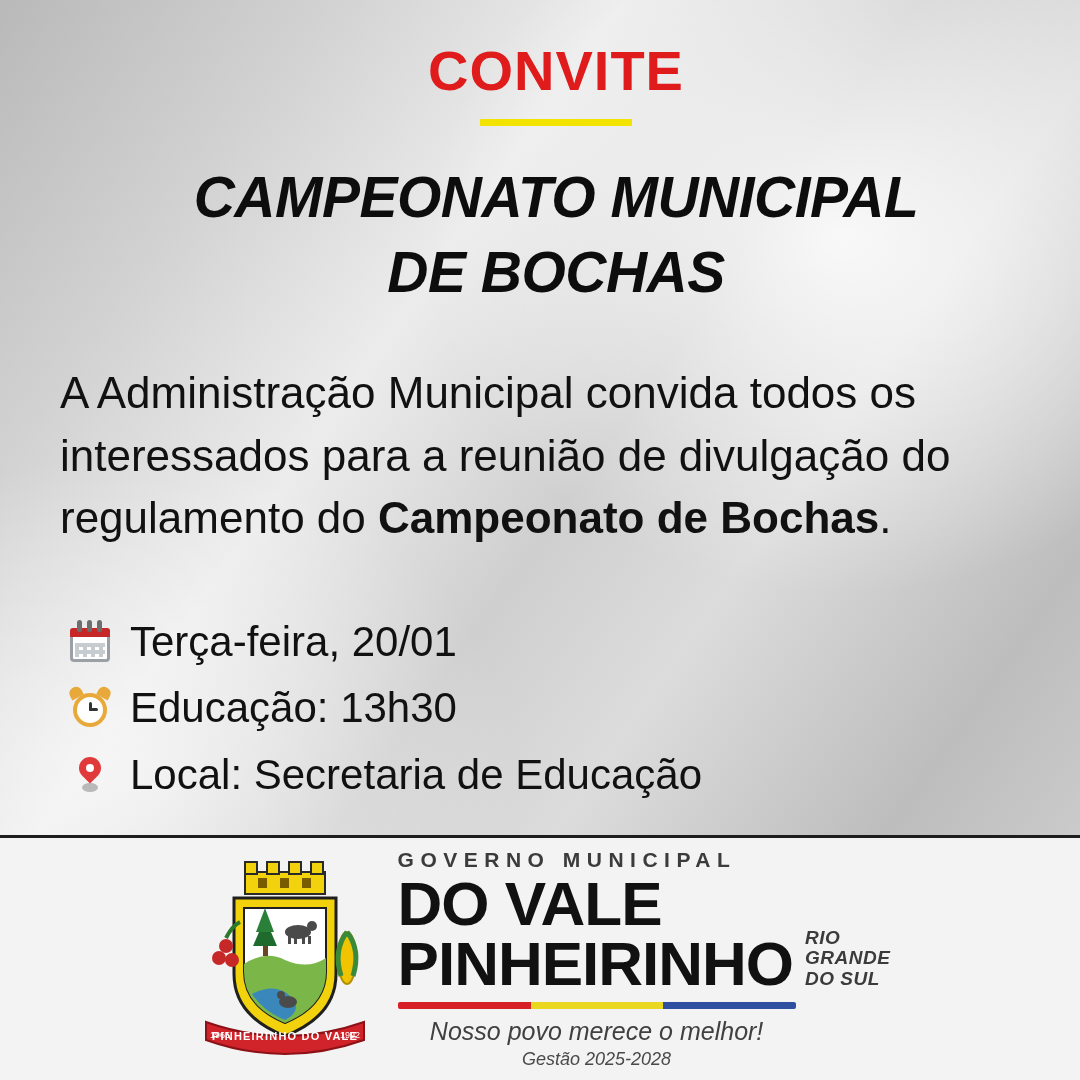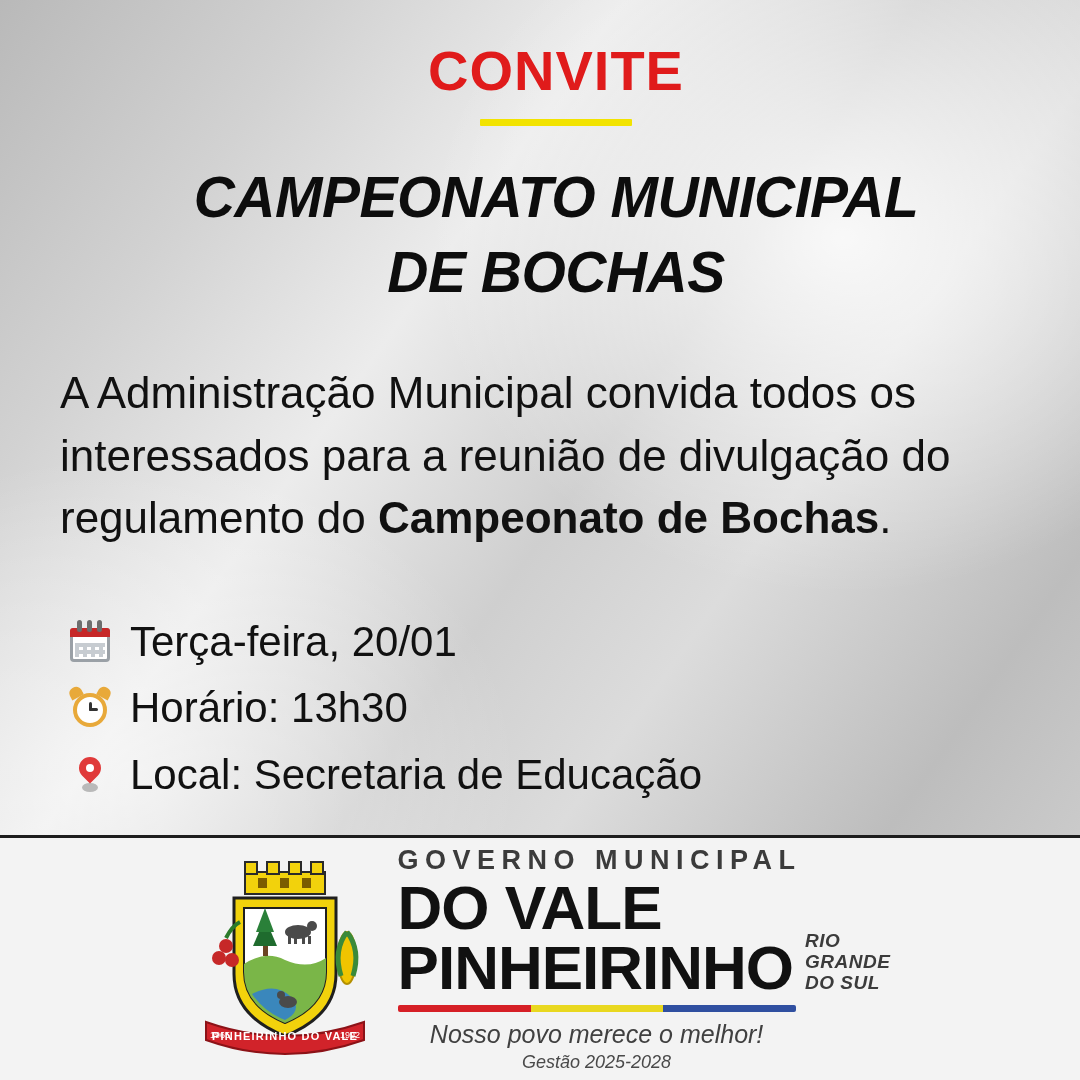--- a/index.html
+++ b/index.html
@@ -177,21 +177,21 @@
     display: flex;
     align-items: center;
     gap: 18px;
   }
 
   
   .crest { width: 190px; height: 210px; position: relative; flex: 0 0 190px; text-align: center; }
 
   .brand { display: flex; flex-direction: column; }
   .brand-top {
-    font-size: 27px;
+    font-size: 21px;
     font-weight: bold;
     letter-spacing: 6.5px;
     color: #3b3b3b;
     margin-bottom: 2px;
   }
   .brand-main-row { display: flex; align-items: flex-end; }
   .brand-main {
     font-size: 62px;
     font-weight: bold;
     color: #111;
@@ -267,21 +267,21 @@
 
       <div class="detail-row">
         <span class="detail-emoji">
           <span class="ico ico-clock">
             <span class="bell b1"></span><span class="bell b2"></span>
             <span class="face"></span>
             <span class="hand-h"></span>
             <span class="hand-m"></span>
           </span>
         </span>
-        <span class="detail-text">Horário: 13h30</span>
+        <span class="detail-text">Educação: 13h30</span>
       </div>
 
       <div class="detail-row">
         <span class="detail-emoji">
           <span class="ico ico-pin">
             <span class="shadow"></span>
             <span class="pin"></span>
             <span class="dot"></span>
           </span>
         </span>

